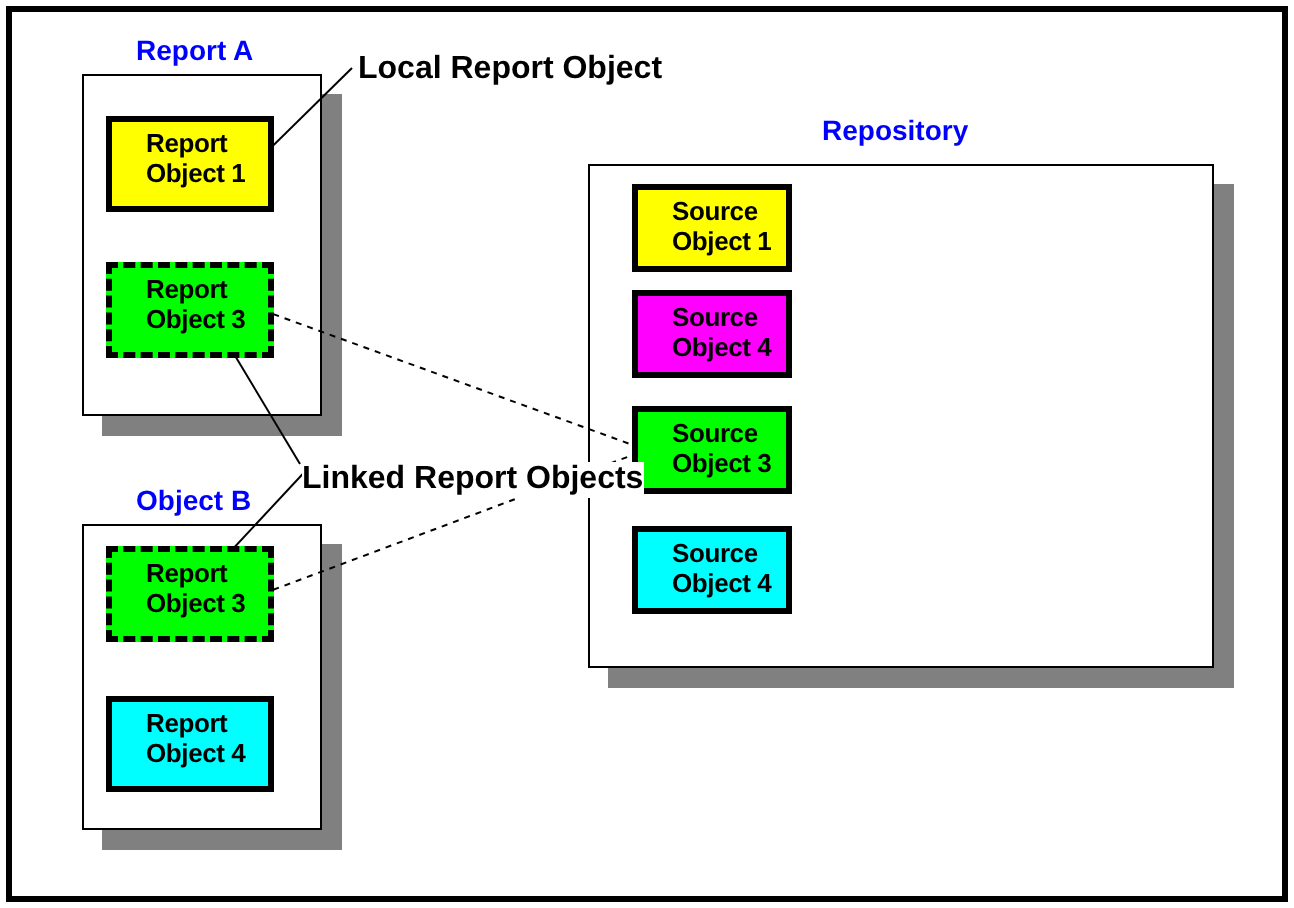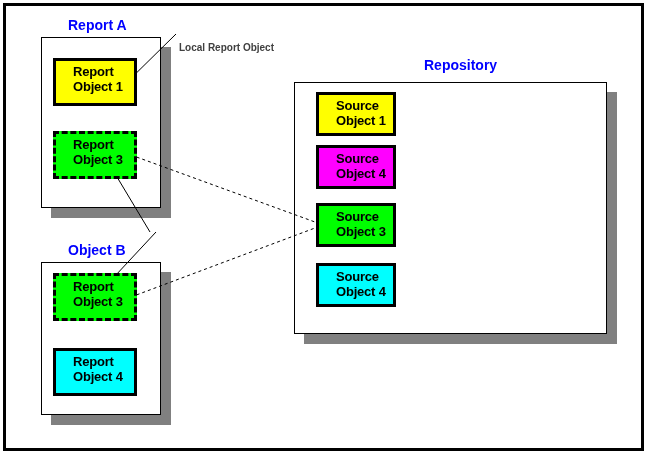--- a/index.html
+++ b/index.html
@@ -59,27 +59,26 @@
     letter-spacing: -0.2px;
   }
   .obj.dashed {
     border: 3px dashed #000000;
   }
   .obj .l1, .obj .l2 { display: block; white-space: nowrap; }
 
   
   .anno {
     position: absolute;
-    color: #404040;
+    color: #000000;
     font-weight: bold;
-    font-size: 10px;
+    font-size: 16px;
     white-space: nowrap;
     z-index: 7;
     background: #ffffff;
-    margin-top: 16px;
   }
 
   
   #lines {
     position: absolute;
     left: 0; top: 0;
     width: 647px; height: 454px;
     z-index: 4;
     pointer-events: none;
   }
@@ -125,21 +124,21 @@
   <div class="obj dashed" style="left:53px; top:273px; width:84px; height:48px; background:#00ff00;">
     <span class="l1">Report</span>
     <span class="l2">Object 3</span>
   </div>
 
   <div class="obj" style="left:53px; top:348px; width:84px; height:48px; background:#00ffff;">
     <span class="l1">Report</span>
     <span class="l2">Object 4</span>
   </div>
 
-  <div class="panel-title" style="left:424px; top:57px;text-align:right;">Repository</div>
+  <div class="panel-title" style="left:411px; top:57px;text-align:right;">Repository</div>
   <div class="panel-shadow" style="left:304px; top:92px; width:313px; height:252px;"></div>
   <div class="panel" style="left:294px; top:82px; width:313px; height:252px;"></div>
 
   <div class="obj" style="left:316px; top:92px; width:80px; height:44px; background:#ffff00;">
     <span class="l1">Source</span>
     <span class="l2">Object 1</span>
   </div>
 
   <div class="obj" style="left:316px; top:145px; width:80px; height:44px; background:#ff00ff;">
     <span class="l1">Source</span>
@@ -151,14 +150,15 @@
     <span class="l2">Object 3</span>
   </div>
 
   <div class="obj" style="left:316px; top:263px; width:80px; height:44px; background:#00ffff;">
     <span class="l1">Source</span>
     <span class="l2">Object 4</span>
   </div>
 
   <div class="anno" style="left:179px; top:26px;">Local Report Object</div>
 
+  <div class="anno" style="left:151px; top:231px;">Linked Report Objects</div>
 
 </div>
 
 </body></html>

